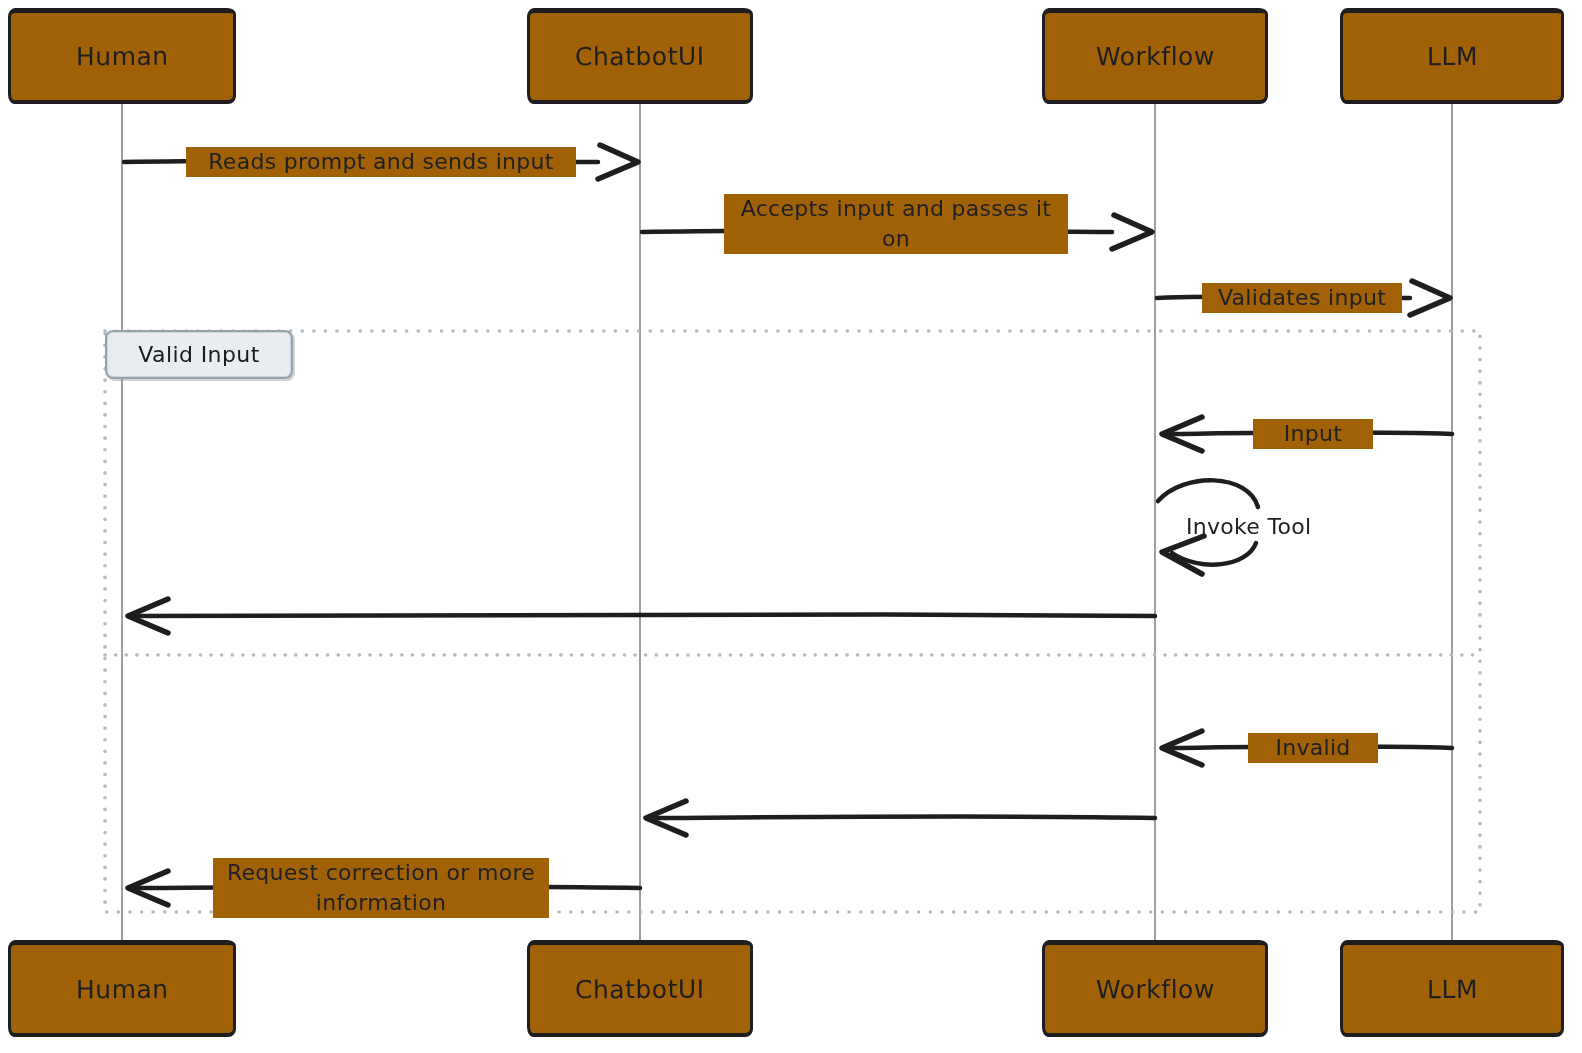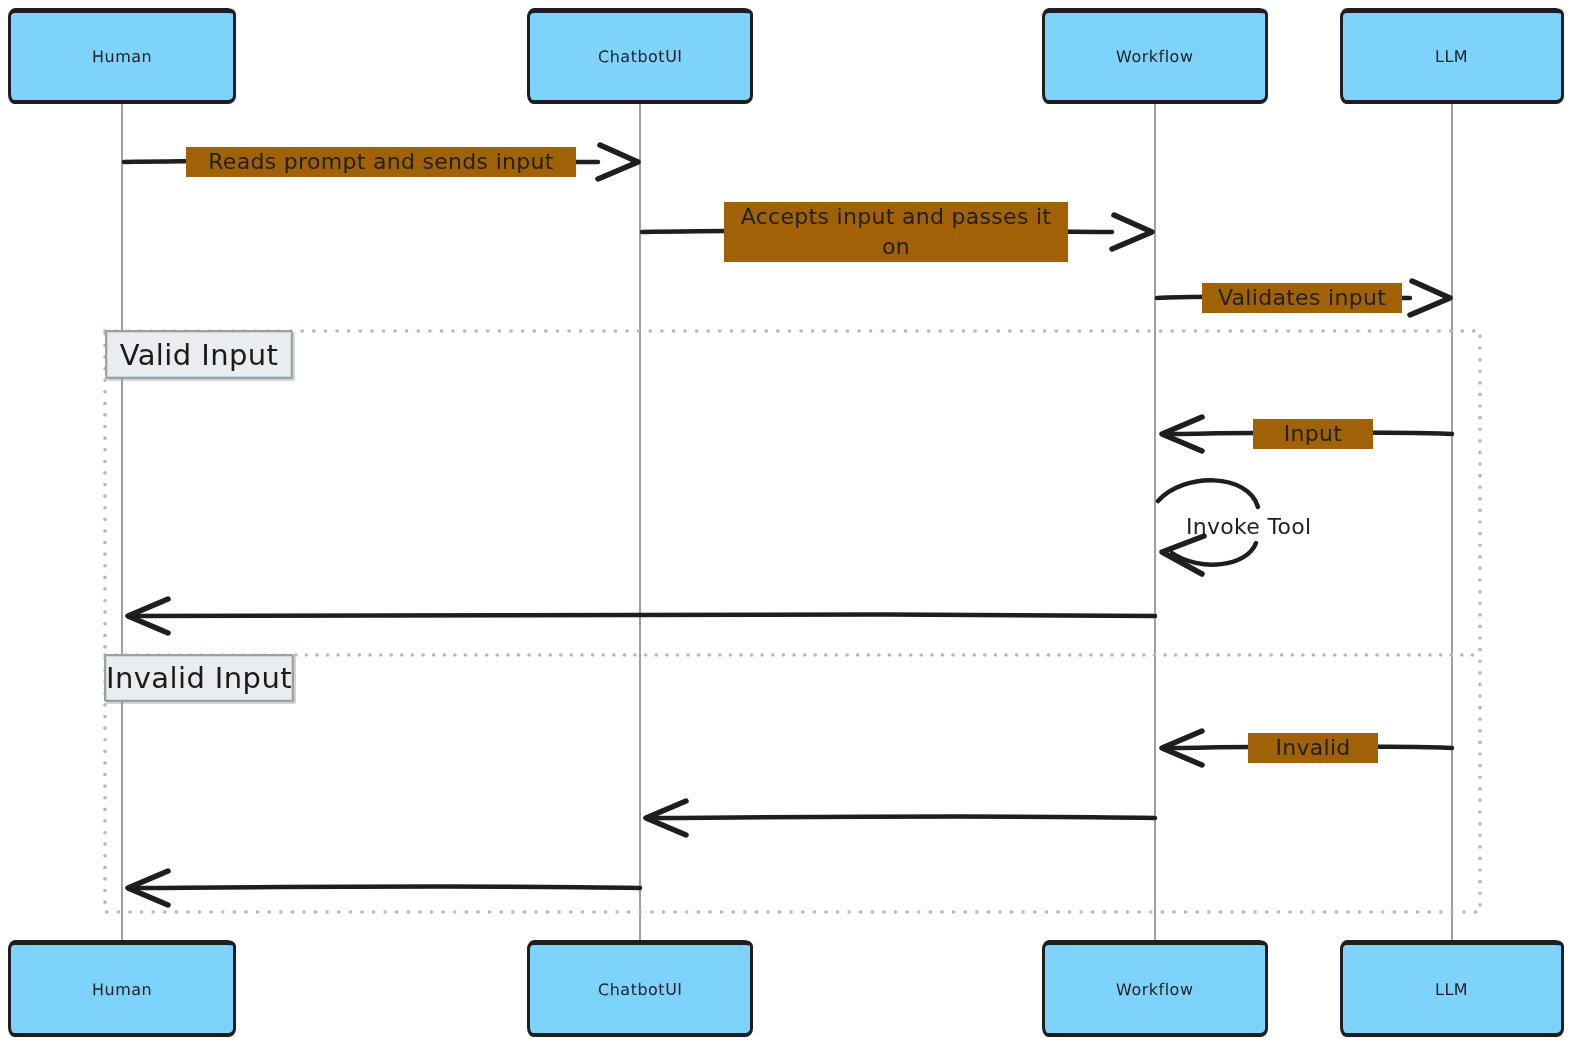--- a/index.html
+++ b/index.html
@@ -2,39 +2,39 @@
 <html><head>
 <meta charset="utf-8">
 <style>
   html,body{margin:0;padding:0;background:#ffffff;}
   .stage{
     position:relative;width:1582px;height:1053px;background:#ffffff;overflow:hidden;
     font-family:"DejaVu Sans",sans-serif;color:#1e1e20;
   }
   .overlay{position:absolute;left:0;top:0;z-index:1;}
   .actor{
-    position:absolute;z-index:3;box-sizing:border-box;background:#7dd3fc;
+    position:absolute;z-index:3;box-sizing:border-box;background:#a16207;
     border:3px solid #1e1e20;border-top-width:5px;border-bottom-width:4px;
     border-radius:7px 9px 8px 6px / 9px 6px 8px 10px;
     display:flex;align-items:center;justify-content:center;
-    font-size:16px;letter-spacing:.5px;
+    font-size:25px;letter-spacing:.5px;
   }
   .actor .lbl{transform:rotate(-.3deg);}
   .italic{}
   .msg{
     position:absolute;z-index:2;background:#a16207;text-align:center;
     font-size:22px;line-height:30px;letter-spacing:.3px;color:#212124;
   }
   .msg.noband{background:transparent;text-align:left;}
   .seclabel{
     position:absolute;z-index:4;box-sizing:border-box;
-    background:#e9edef;border:2.5px solid #98a2a9;border-radius:2px;
+    background:#e9edef;border:2.5px solid #98a2a9;border-radius:8px;
     box-shadow:2px 2px 0 rgba(120,130,136,.35), inset 0 0 0 1px #cfd6da;
     display:flex;align-items:center;justify-content:center;
-    font-size:29px;letter-spacing:.4px;color:#1b1b1d;
+    font-size:22px;letter-spacing:.4px;color:#1b1b1d;
   }
 </style>
 </head>
 <body>
 
 <div class="stage">
 
   <svg class="overlay" width="1582" height="1053" viewBox="0 0 1582 1053">
 
     <g stroke="#9aa0a5" stroke-width="2">
@@ -121,24 +121,22 @@
   <div class="actor" style="left:1042px;top:940px;width:226px;height:97px">
     <span class="lbl">Workflow</span>
   </div>
   <div class="actor" style="left:1340px;top:940px;width:224px;height:97px">
     <span class="lbl italic">LLM</span>
   </div>
 
   <div class="seclabel" style="left:105px;top:330px;width:188px;height:49px">
     <span>Valid Input</span>
   </div>
-  <div class="seclabel" style="left:104px;top:654px;width:190px;height:48px">
-    <span>Invalid Input</span>
-  </div>
 
   <div class="msg" style="left:186px;top:147px;width:390px">Reads prompt and sends input</div>
-  <div class="msg" style="left:724px;top:202px;width:344px">Accepts input and passes it on</div>
+  <div class="msg" style="left:724px;top:194px;width:344px">Accepts input and passes it on</div>
   <div class="msg" style="left:1202px;top:283px;width:200px">Validates input</div>
   <div class="msg" style="left:1253px;top:419px;width:120px">Input</div>
   <div class="msg noband" style="left:1186px;top:512px;width:185px">Invoke Tool</div>
   <div class="msg" style="left:1248px;top:733px;width:130px">Invalid</div>
+  <div class="msg" style="left:213px;top:858px;width:336px">Request correction or more information</div>
 
 </div>
 
 </body></html>

